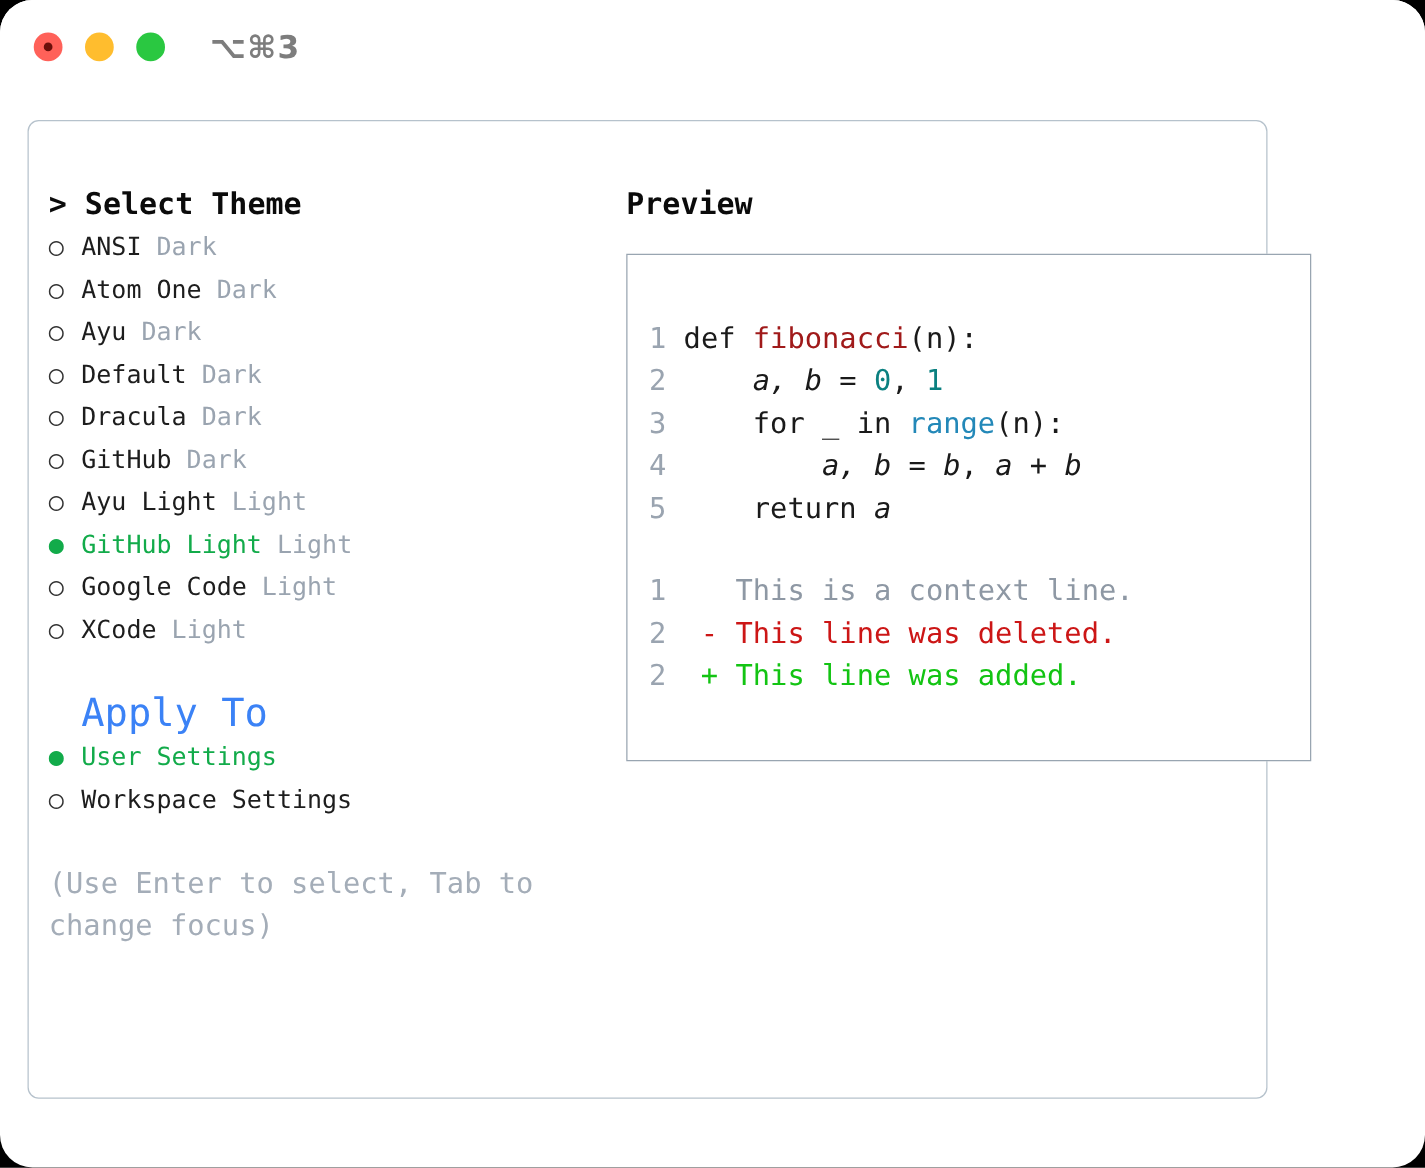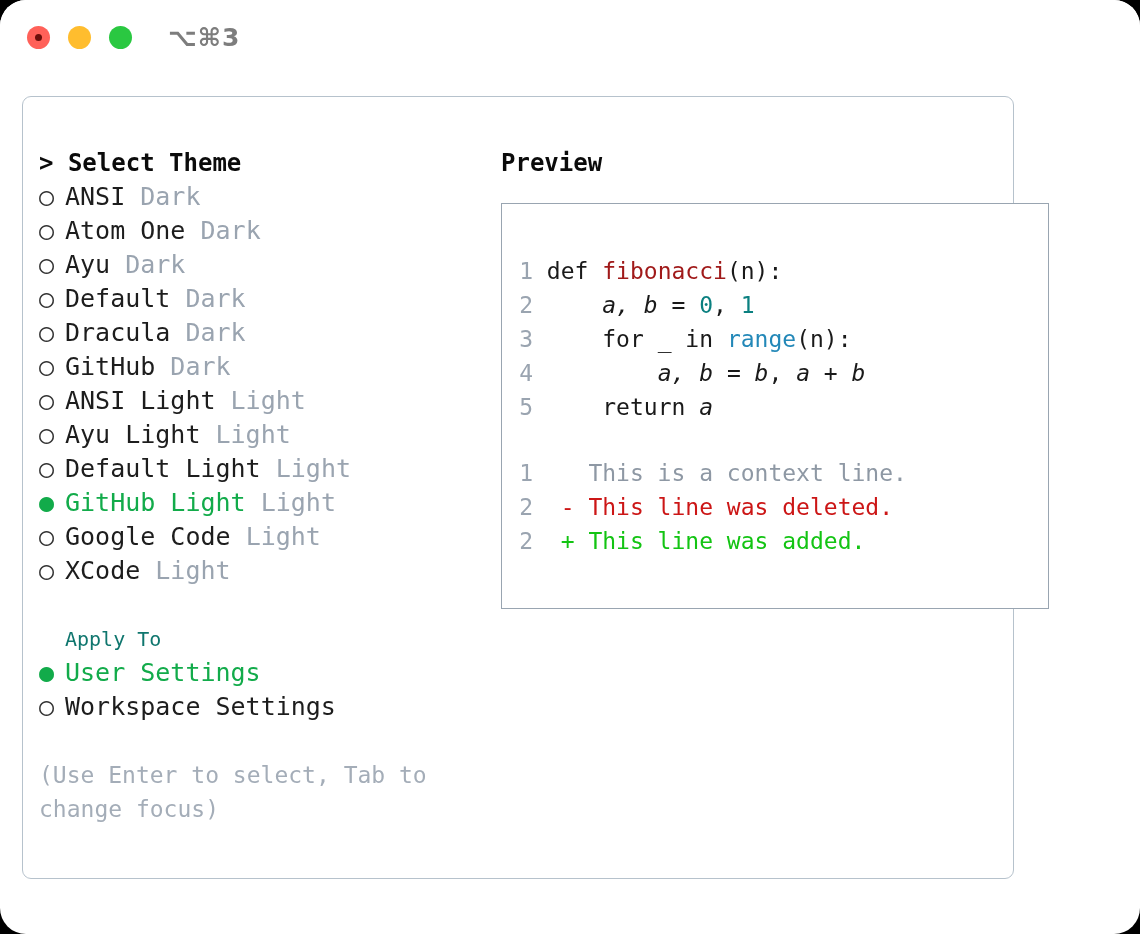--- a/index.html
+++ b/index.html
@@ -91,41 +91,41 @@
   }
   .section-header {
     font-size: 24px;
     font-weight: bold;
     color: #0b0b0b;
     line-height: 34px;
     white-space: pre;
     letter-spacing: 0px;
   }
   .row {
-    font-size: 25px;
+    font-size: 20px;
     line-height: 34px;
     color: #222222;
     white-space: pre;
     display: block;
   }
   .bullet {
     display: inline-block;
     width: 26px;
     color: #333333;
   }
   .bullet-on { color: #12ab4a; }
   .label-sel { color: #12ab4a; }
   .label-off { color: #1d1d1d; }
   .tag {
     color: #9aa4b0;
   }
   .subheader {
-    font-size: 20px;
-    line-height: 34px;
-    color: #0f766e;
+    font-size: 31px;
+    line-height: 34px;
+    color: #3b82f6;
     white-space: pre;
     display: block;
   }
   .spacer-row { height: 34px; }
   .hint {
     margin-top: 34px;
     font-size: 23px;
     line-height: 34px;
     color: #a4adb8;
     width: 400px;
@@ -199,23 +199,21 @@
 
     <div class="left-col">
       <div class="section-header">&gt; Select Theme</div>
       <div id="theme-list">
           <div class="row"><span class="bullet">○</span><span class="label-off">ANSI</span><span class="tag"> Dark</span></div>
           <div class="row"><span class="bullet">○</span><span class="label-off">Atom One</span><span class="tag"> Dark</span></div>
           <div class="row"><span class="bullet">○</span><span class="label-off">Ayu</span><span class="tag"> Dark</span></div>
           <div class="row"><span class="bullet">○</span><span class="label-off">Default</span><span class="tag"> Dark</span></div>
           <div class="row"><span class="bullet">○</span><span class="label-off">Dracula</span><span class="tag"> Dark</span></div>
           <div class="row"><span class="bullet">○</span><span class="label-off">GitHub</span><span class="tag"> Dark</span></div>
-          <div class="row"><span class="bullet">○</span><span class="label-off">ANSI Light</span><span class="tag"> Light</span></div>
           <div class="row"><span class="bullet">○</span><span class="label-off">Ayu Light</span><span class="tag"> Light</span></div>
-          <div class="row"><span class="bullet">○</span><span class="label-off">Default Light</span><span class="tag"> Light</span></div>
           <div class="row"><span class="bullet bullet-on">●</span><span class="label-sel">GitHub Light</span><span class="tag"> Light</span></div>
           <div class="row"><span class="bullet">○</span><span class="label-off">Google Code</span><span class="tag"> Light</span></div>
           <div class="row"><span class="bullet">○</span><span class="label-off">XCode</span><span class="tag"> Light</span></div>
         </div>
 
       <div class="spacer-row"></div>
 
       <div class="subheader"><span class="bullet"> </span><span>Apply To</span></div>
       <div id="apply-list">
           <div class="row"><span class="bullet bullet-on">●</span><span class="label-sel">User Settings</span></div>

